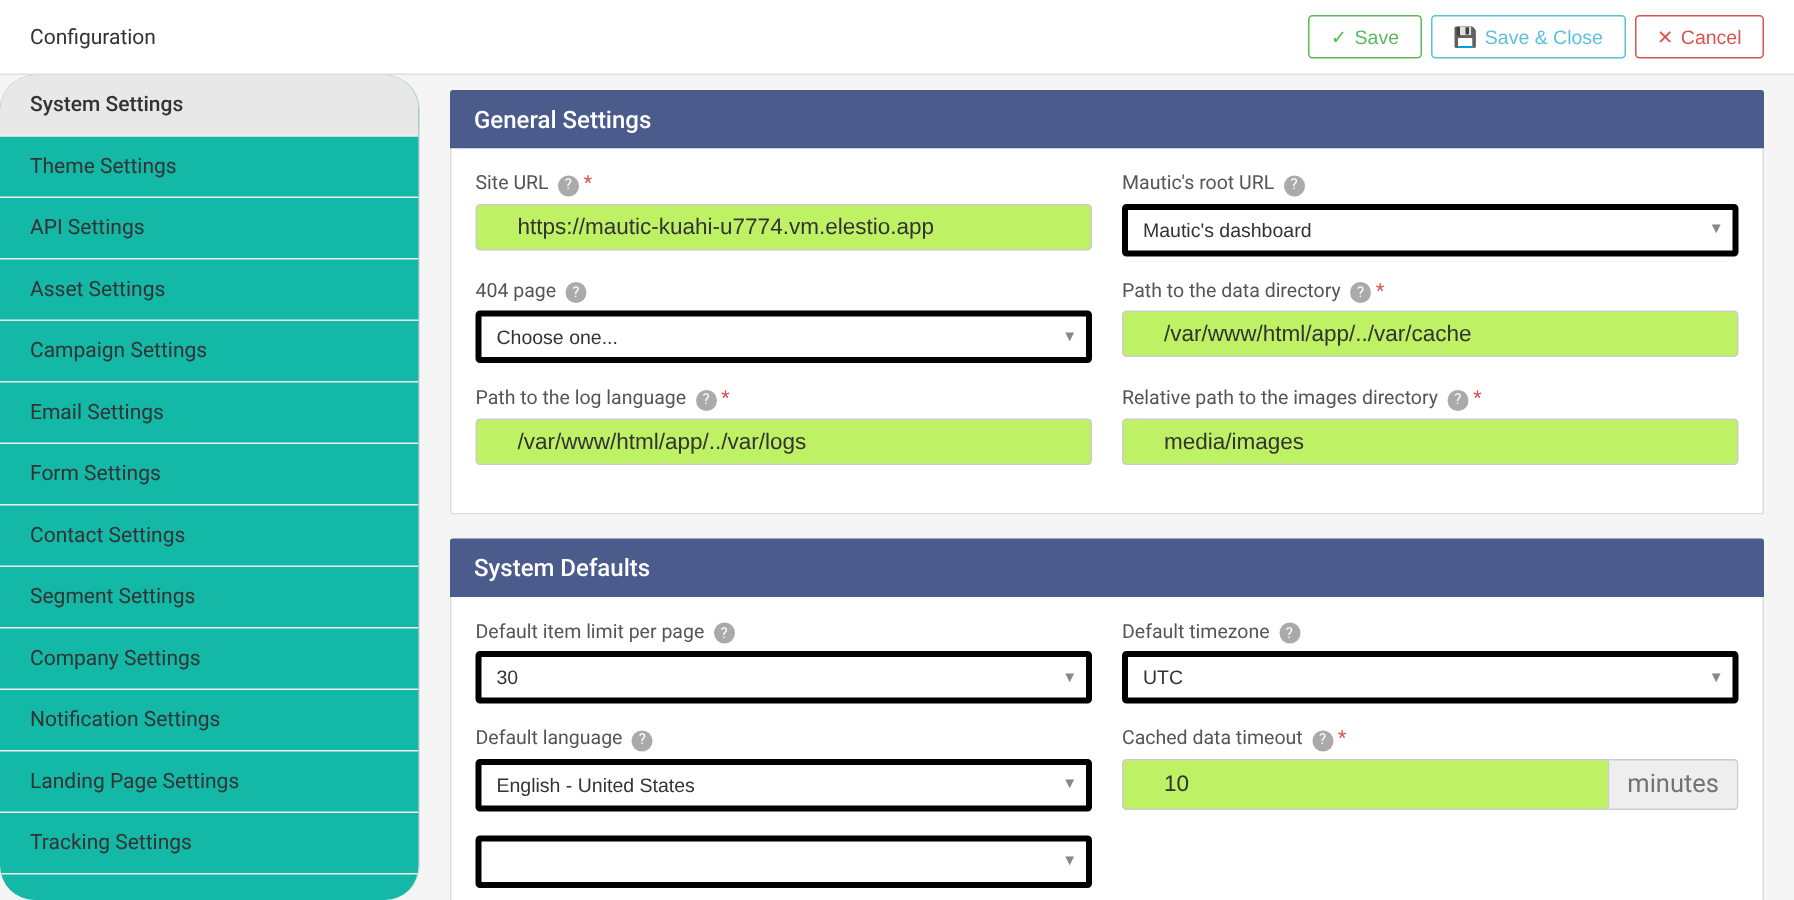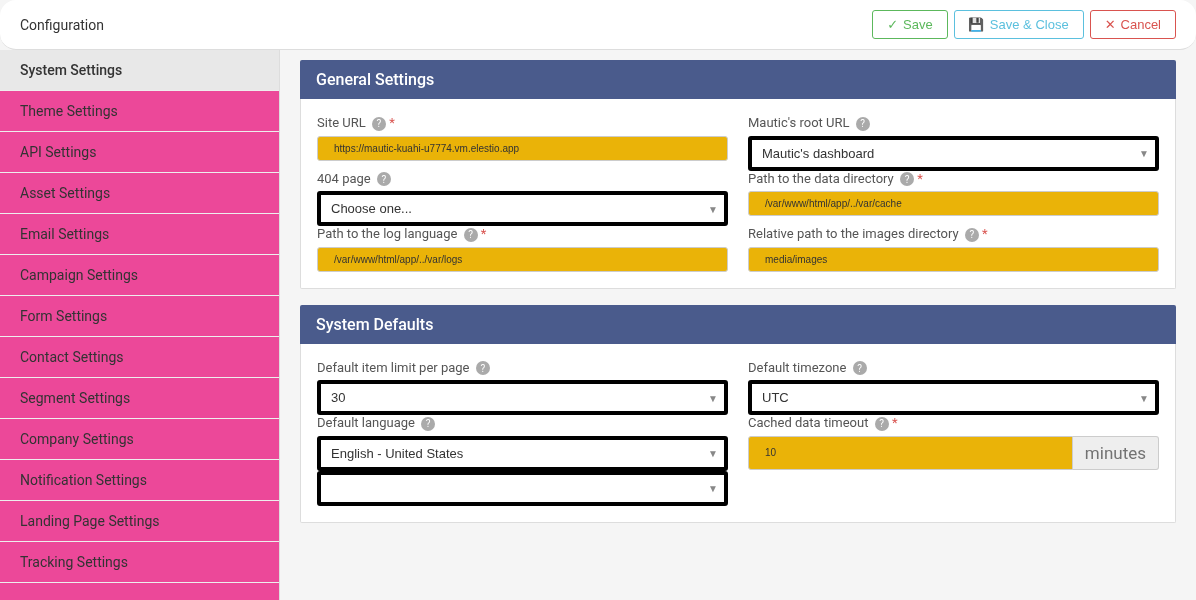--- a/index.html
+++ b/index.html
@@ -1,39 +1,39 @@
 <!DOCTYPE html>
 <html><head>
   <meta charset="utf-8">
   <style>
     * { box-sizing: border-box; margin: 0; padding: 0; }
     body { font-family: -apple-system, BlinkMacSystemFont, "Segoe UI", Roboto, sans-serif; font-size: 14px; background: #f5f5f5; color: #333; }
 
     
     .top-bar {
       display: flex; align-items: center; justify-content: space-between;
-      padding: 8px 20px; background: #fff; border-bottom: 1px solid #ddd; height: 50px; border-radius: 16px;
+      padding: 8px 20px; background: #fff; border-bottom: 1px solid #ddd; height: 50px;
     }
     .top-bar-actions { display: flex; gap: 6px; }
     .btn {
       display: flex; align-items: center; gap: 5px;
       padding: 6px 14px; border: 1px solid #ccc; border-radius: 3px;
       cursor: pointer; font-size: 13px; background: #fff; color: #333;
     }
     .btn-save { border-color: #5cb85c; color: #5cb85c; }
     .btn-save-close { border-color: #5bc0de; color: #5bc0de; }
     .btn-cancel { border-color: #d9534f; color: #d9534f; }
 
     
     .layout { display: flex; height: calc(600px - 50px); overflow: hidden; }
 
     
     .sidebar {
-      width: 280px; min-width: 280px; background: #ec4899;
-      border-right: 1px solid #ddd; overflow-y: auto;
+      width: 280px; min-width: 280px; background: #14b8a6;
+      border-right: 1px solid #ddd; overflow-y: auto; border-radius: 23px;
     }
     .sidebar-item {
       display: block; padding: 12px 20px;
       border-bottom: 1px solid #eee; cursor: pointer;
       color: #333; text-decoration: none; font-size: 14px;
     }
     .sidebar-item.active { background: #e8e8e8; font-weight: 500; }
 
     
     .main-content { flex: 1; overflow-y: auto; padding: 10px 20px; }
@@ -43,34 +43,34 @@
       background: #4a5b8c; color: #fff;
       padding: 10px 16px; font-size: 16px; font-weight: 500;
       margin-bottom: 0; border-radius: 2px 2px 0 0;
     }
     .section-body {
       background: #fff; border: 1px solid #ddd; border-top: none;
       padding: 16px; margin-bottom: 16px; border-radius: 0 0 2px 2px;
     }
 
     
-    .form-row { display: flex; gap: 20px; }
+    .form-row { display: flex; gap: 20px; margin-bottom: 16px; }
     .form-group { flex: 1; }
     .form-label {
       display: block; margin-bottom: 5px; font-size: 13px; color: #555;
     }
     .required-star { color: #d9534f; }
     .help-icon {
       display: inline-flex; align-items: center; justify-content: center;
       width: 14px; height: 14px; border-radius: 50%; background: #aaa;
       color: #fff; font-size: 10px; cursor: help; margin-left: 3px;
     }
     .form-control {
-      width: 100%; padding: 6px 16px; border: 1px solid #ccc;
-      border-radius: 3px; font-size: 10px; color: #333; background: #eab308;
+      width: 100%; padding: 6px 27px; border: 1px solid #ccc;
+      border-radius: 3px; font-size: 15px; color: #333; background: #bef264;
       outline: none;
     }
     .input-group { display: flex; }
     .input-group .form-control { border-radius: 3px 0 0 3px; }
     .input-group-addon {
       padding: 6px 12px; background: #eee; border: 1px solid #ccc;
       border-left: none; border-radius: 0 3px 3px 0; font-size: 17px; color: #737373; text-align: right;
     }
     .select-wrapper { position: relative; }
     .select-wrapper select {
@@ -105,22 +105,22 @@
   </div>
 </div>
 
 <div class="layout">
   <nav class="sidebar">
 
   <a class="sidebar-item active" href="#">System Settings</a>
       <a class="sidebar-item" href="#">Theme Settings</a>
       <a class="sidebar-item" href="#">API Settings</a>
       <a class="sidebar-item" href="#">Asset Settings</a>
+      <a class="sidebar-item" href="#">Campaign Settings</a>
       <a class="sidebar-item" href="#">Email Settings</a>
-      <a class="sidebar-item" href="#">Campaign Settings</a>
       <a class="sidebar-item" href="#">Form Settings</a>
       <a class="sidebar-item" href="#">Contact Settings</a>
       <a class="sidebar-item" href="#">Segment Settings</a>
       <a class="sidebar-item" href="#">Company Settings</a>
       <a class="sidebar-item" href="#">Notification Settings</a>
       <a class="sidebar-item" href="#">Landing Page Settings</a>
       <a class="sidebar-item" href="#">Tracking Settings</a>
     </nav>
 
   <main class="main-content">

